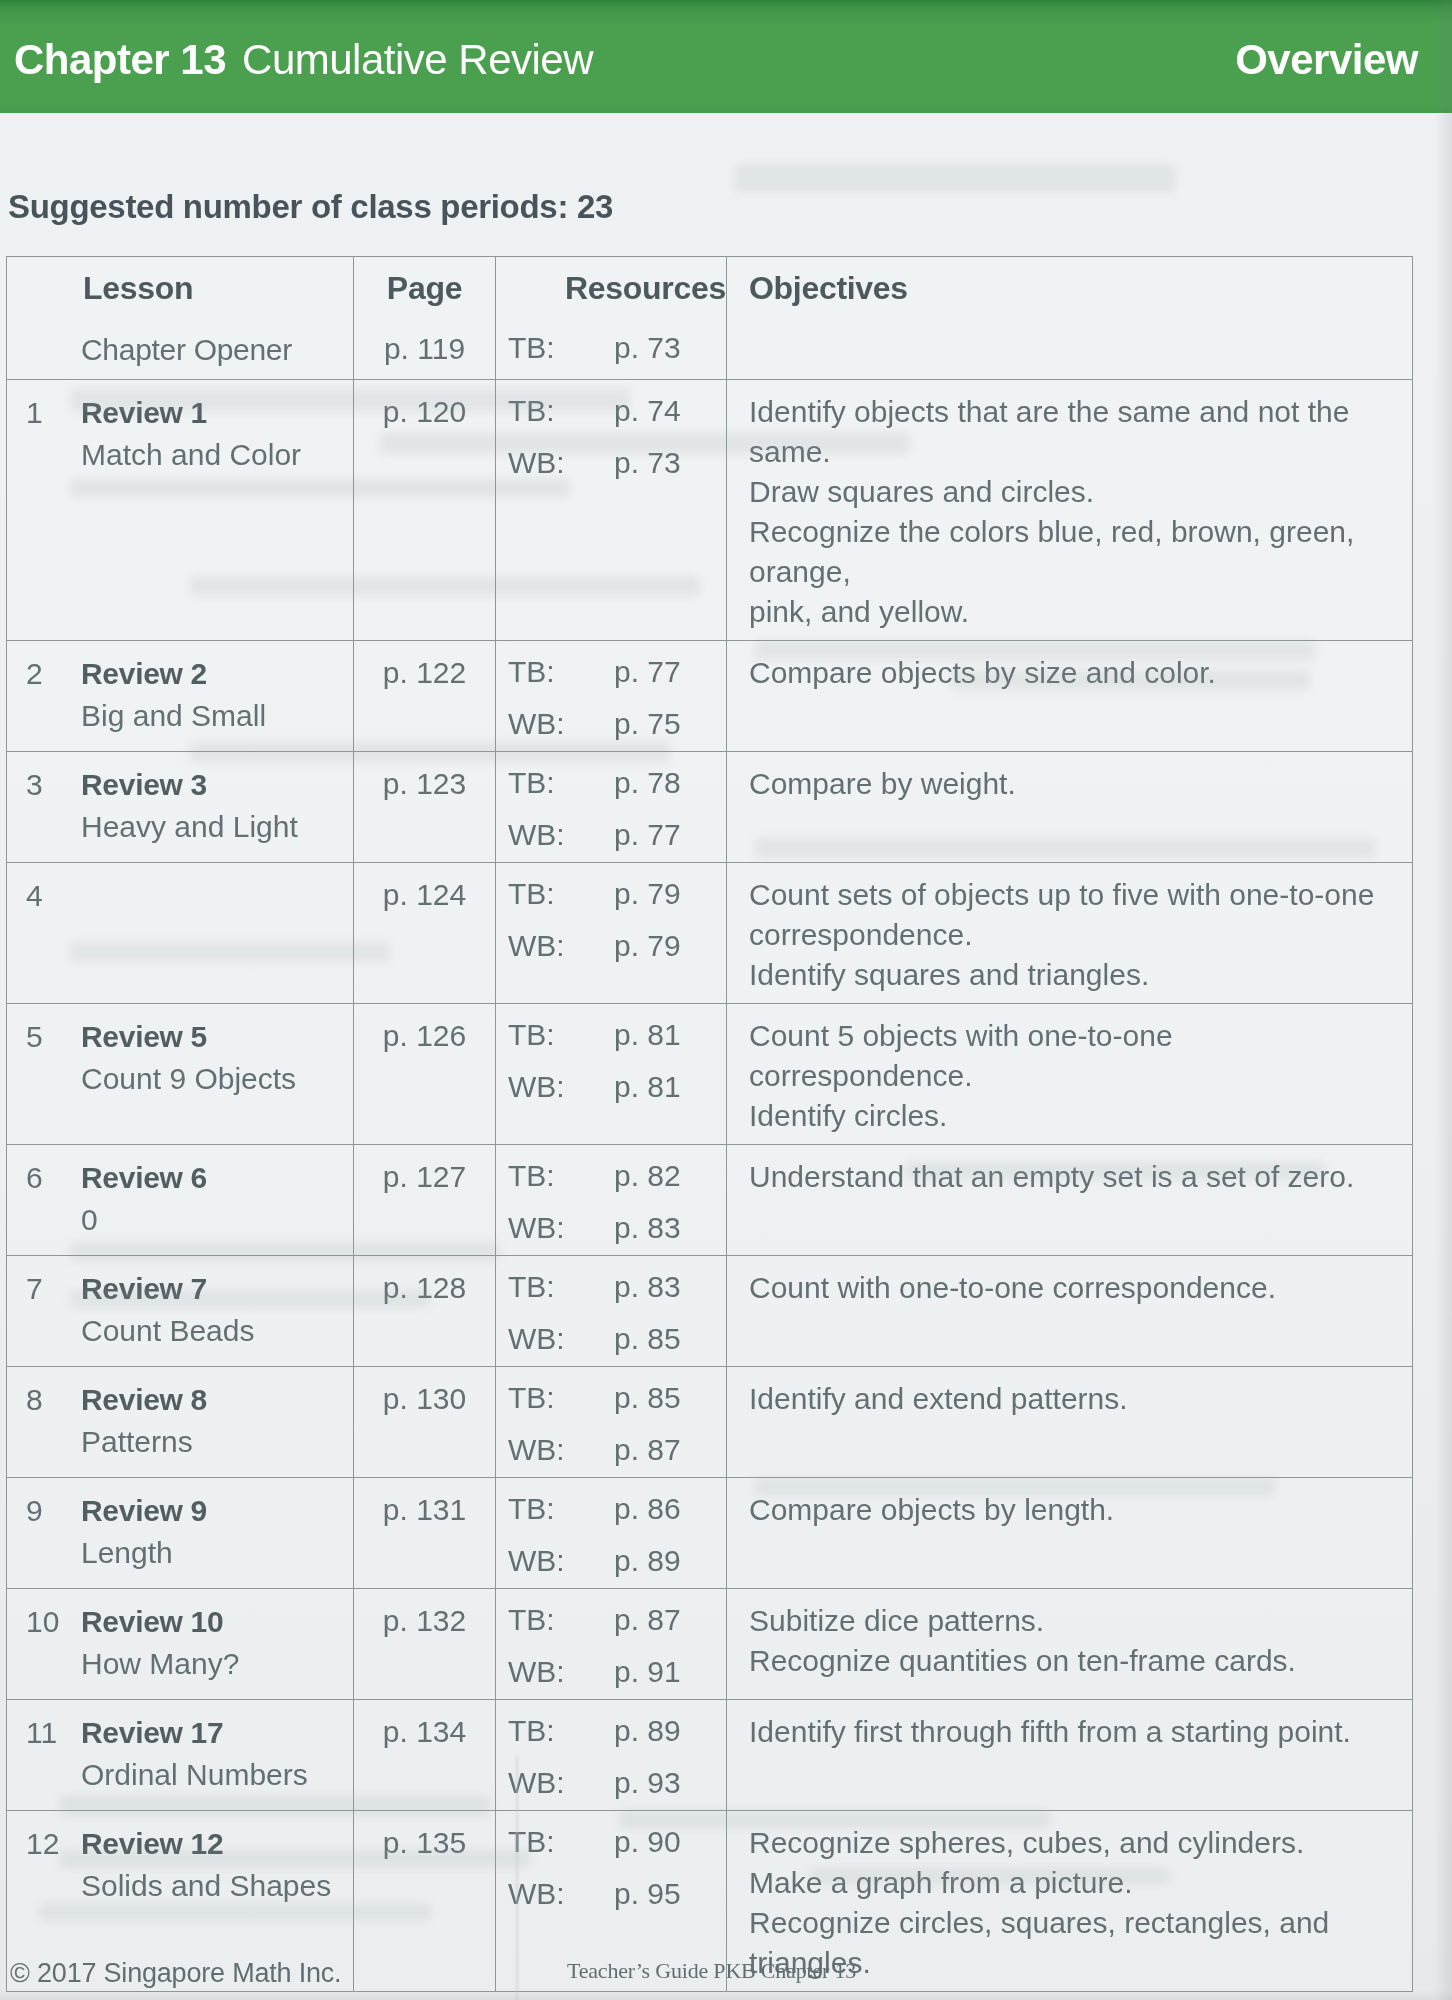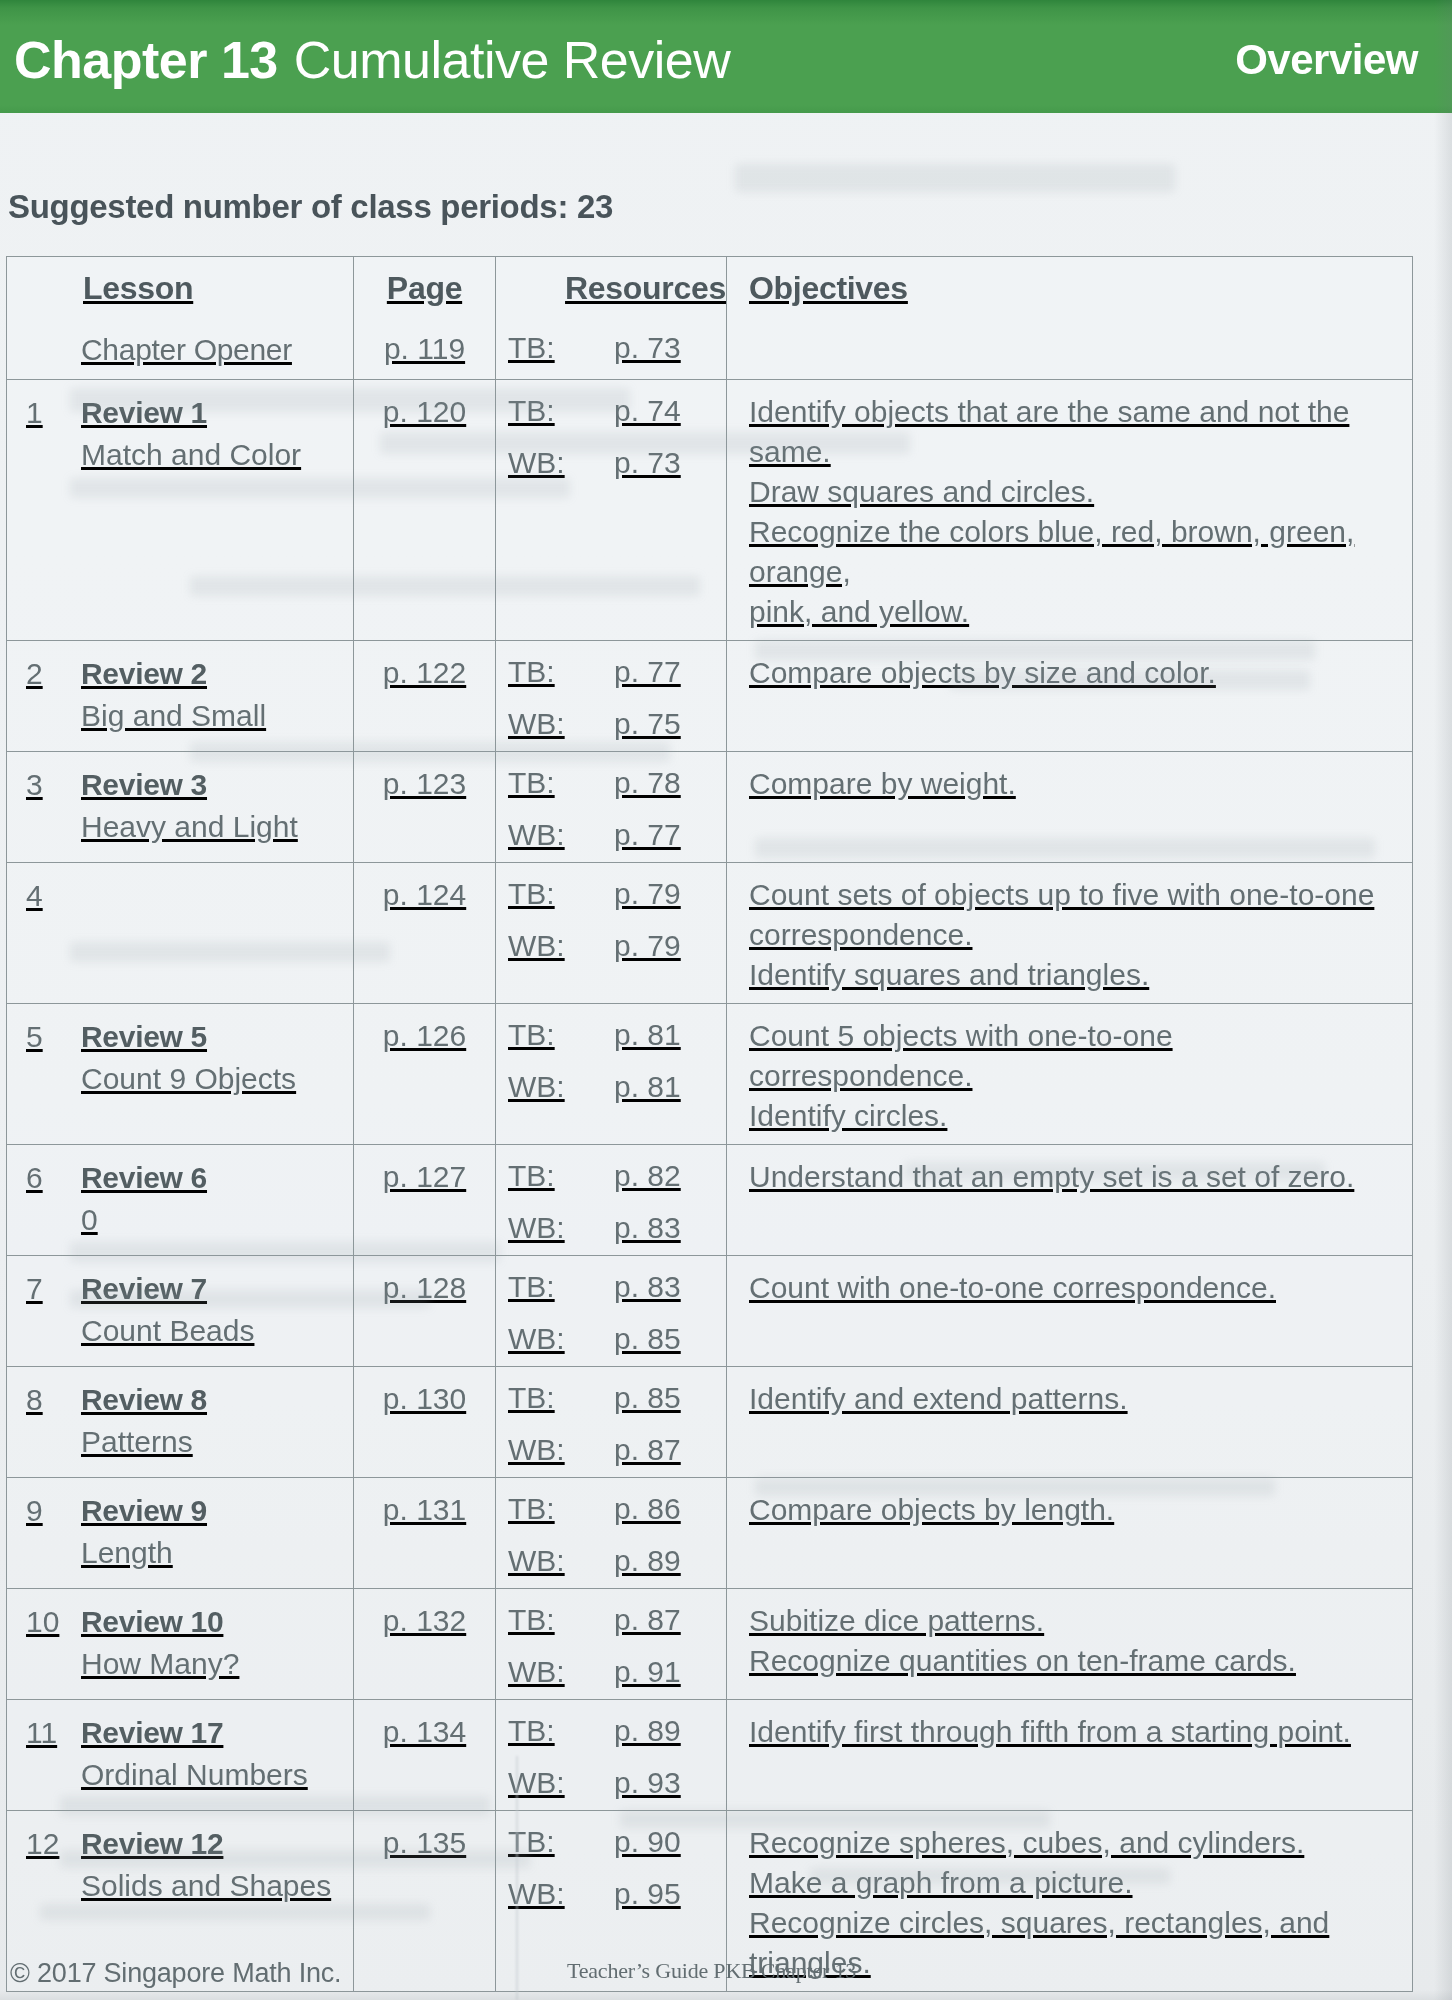--- a/index.html
+++ b/index.html
@@ -12,42 +12,41 @@
     position:relative;width:1452px;height:2000px;overflow:hidden;
     background:linear-gradient(180deg,#eff2f4 0%,#edf0f2 55%,#e7eaec 100%);
   }
   
   .topbar{
     position:absolute;left:0;top:0;width:1452px;height:113px;
     background:linear-gradient(180deg,#2f853c 0%,#3f9447 7%,#4ba050 22%,#4ba050 93%,#459a4b 100%);
     display:flex;align-items:center;justify-content:space-between;
     box-sizing:border-box;padding:6px 34px 0 14px;
   }
-  .topbar .left-title{color:#ffffff;font-size:52px;letter-spacing:-0.5px;white-space:nowrap;text-align:center;}
+  .topbar .left-title{color:#ffffff;font-size:42px;letter-spacing:-0.5px;white-space:nowrap;text-align:center;}
   .topbar .chap{font-weight:700;}
   .topbar .sub{font-weight:400;margin-left:16px;}
   .topbar .right-title{color:#ffffff;font-size:42px;font-weight:700;letter-spacing:-0.5px;}
 
   
   .suggested{
     position:absolute;left:8px;top:188px;
     font-size:33px;font-weight:700;color:#49545a;letter-spacing:-0.3px;
   }
 
   
   .review-table{
     position:absolute;left:6px;top:256px;width:1407px;
     box-sizing:border-box;
     border:1.5px solid #8d979a;
     background:rgba(244,247,249,0.35);
   }
   .t-row{
     display:grid;
     grid-template-columns:347px 142px 231px 1fr;
-    text-decoration:underline;
   }
   .t-row + .t-row{border-top:1.5px solid #8d979a;}
   .cell{
     box-sizing:border-box;
     padding-top:12px;padding-bottom:8px;
     color:#646f73;font-size:30px;
   }
   .c-lesson,.c-page,.c-res{border-right:1.5px solid #8d979a;}
   
   .t-header .cell{

